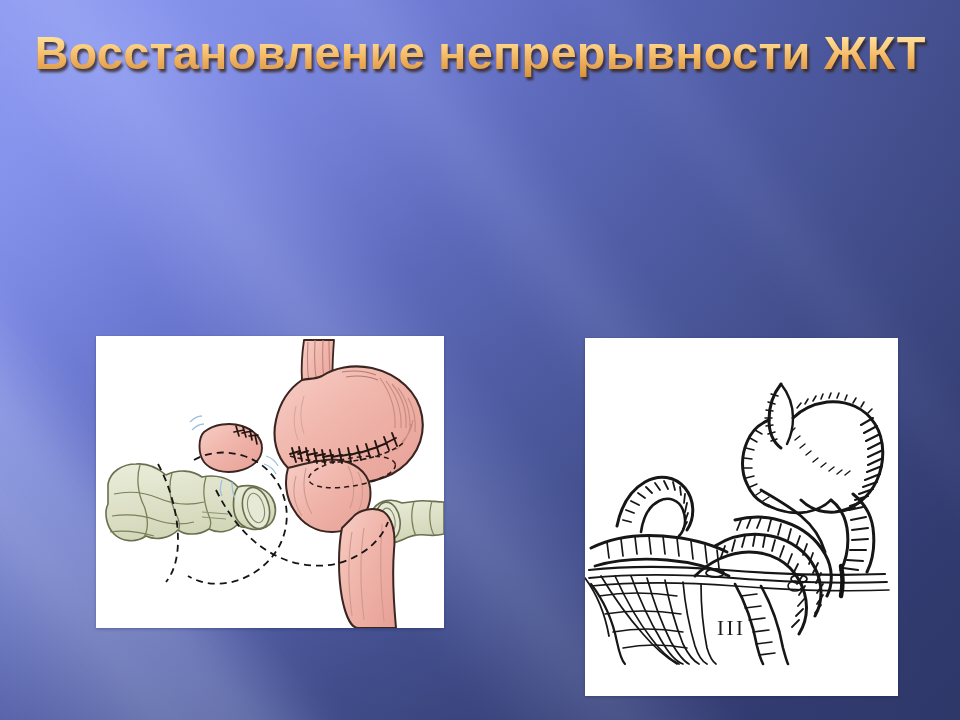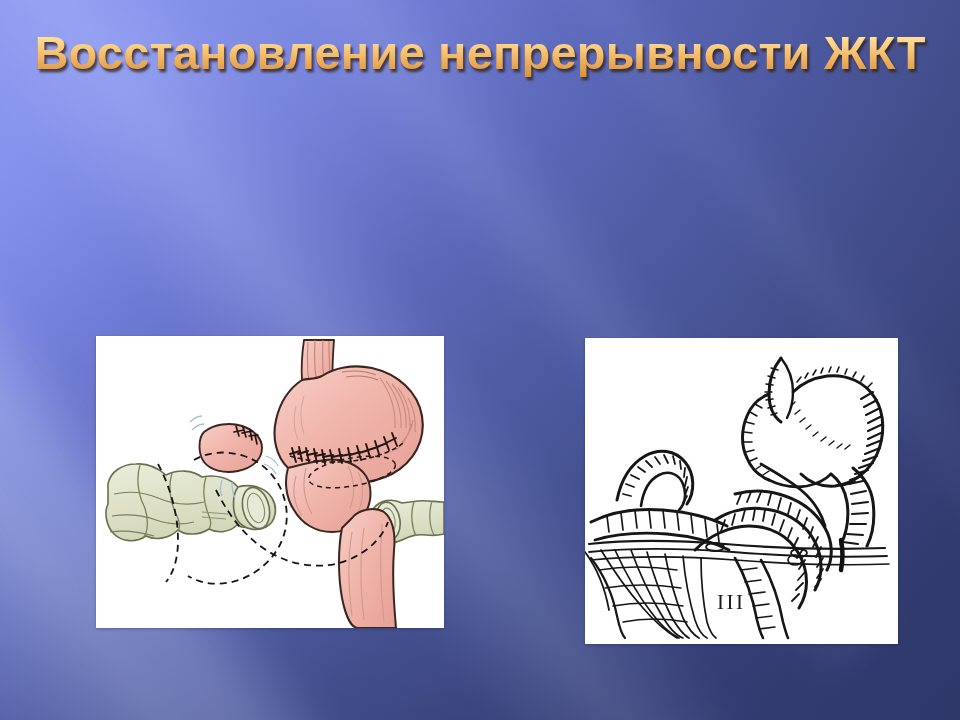--- a/index.html
+++ b/index.html
@@ -94,21 +94,21 @@
   }
 
   
   .figure {
     position: absolute;
     background: #ffffff;
     overflow: hidden;
     box-shadow: 0 1px 3px rgba(18,22,52,0.30);
   }
   #figure-left  { left: 96px;  top: 336px; width: 348px; height: 292px; }
-  #figure-right { left: 585px; top: 338px; width: 313px; height: 306px; }
+  #figure-right { left: 585px; top: 338px; width: 313px; height: 358px; }
   .figure svg { display: block; width: 100%; height: 100%; }
 </style>
 </head>
 <body>
 
 <div id="slide">
 
   <div class="bg-base"></div>
   <div class="bg-base2"></div>
   <div class="streak streak-a"></div>

